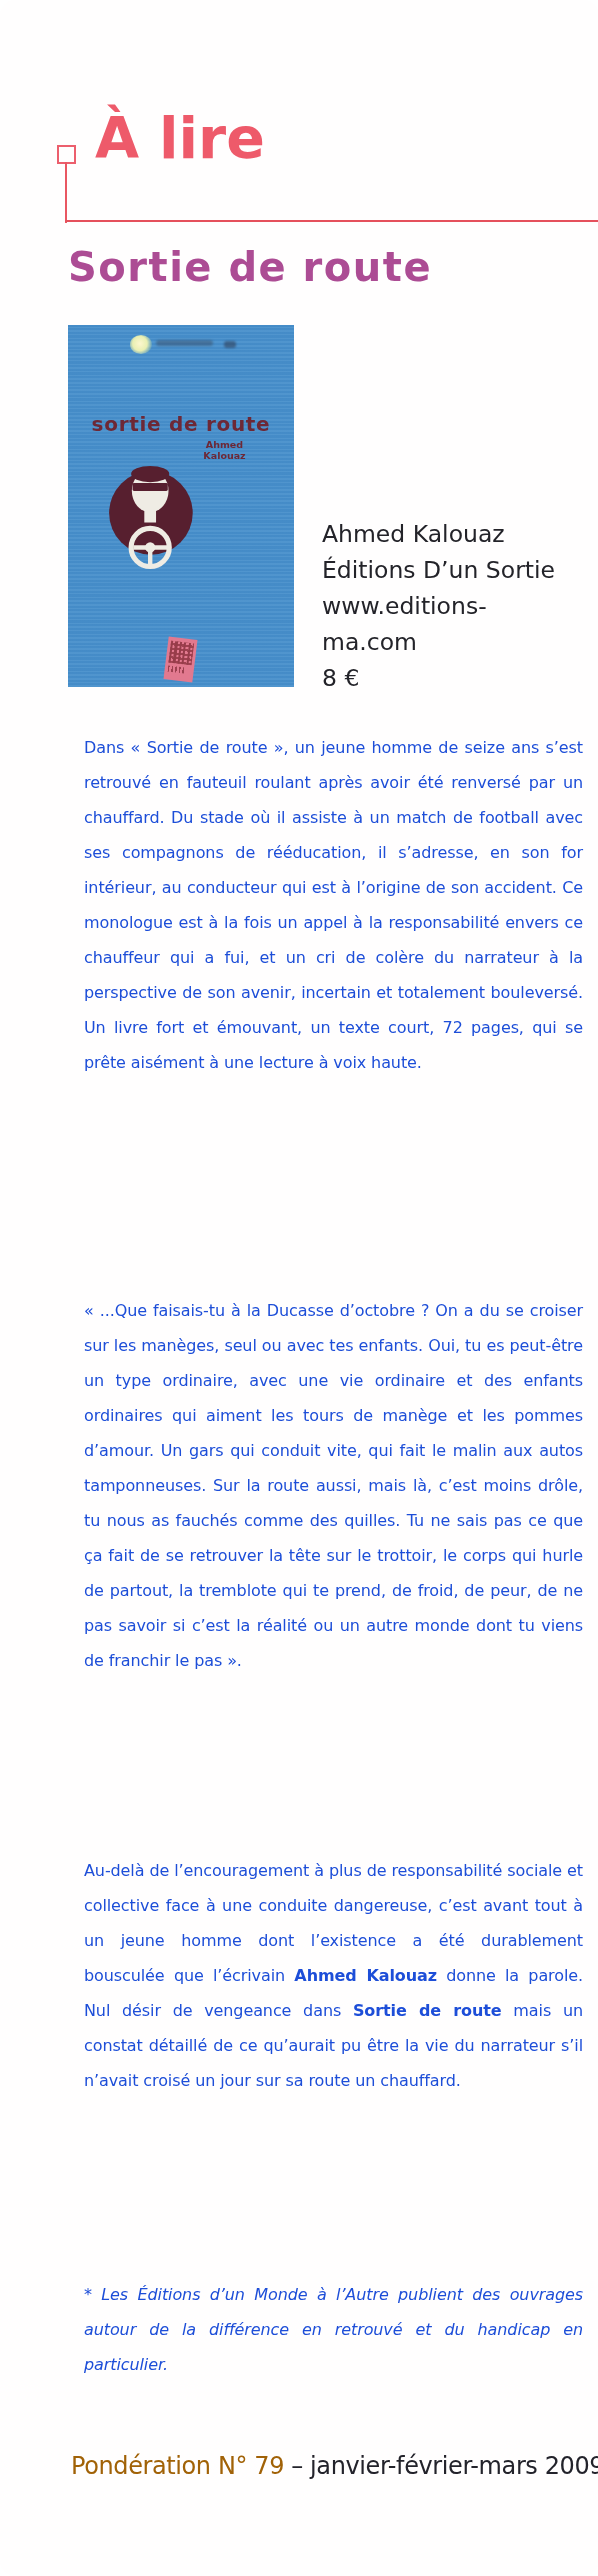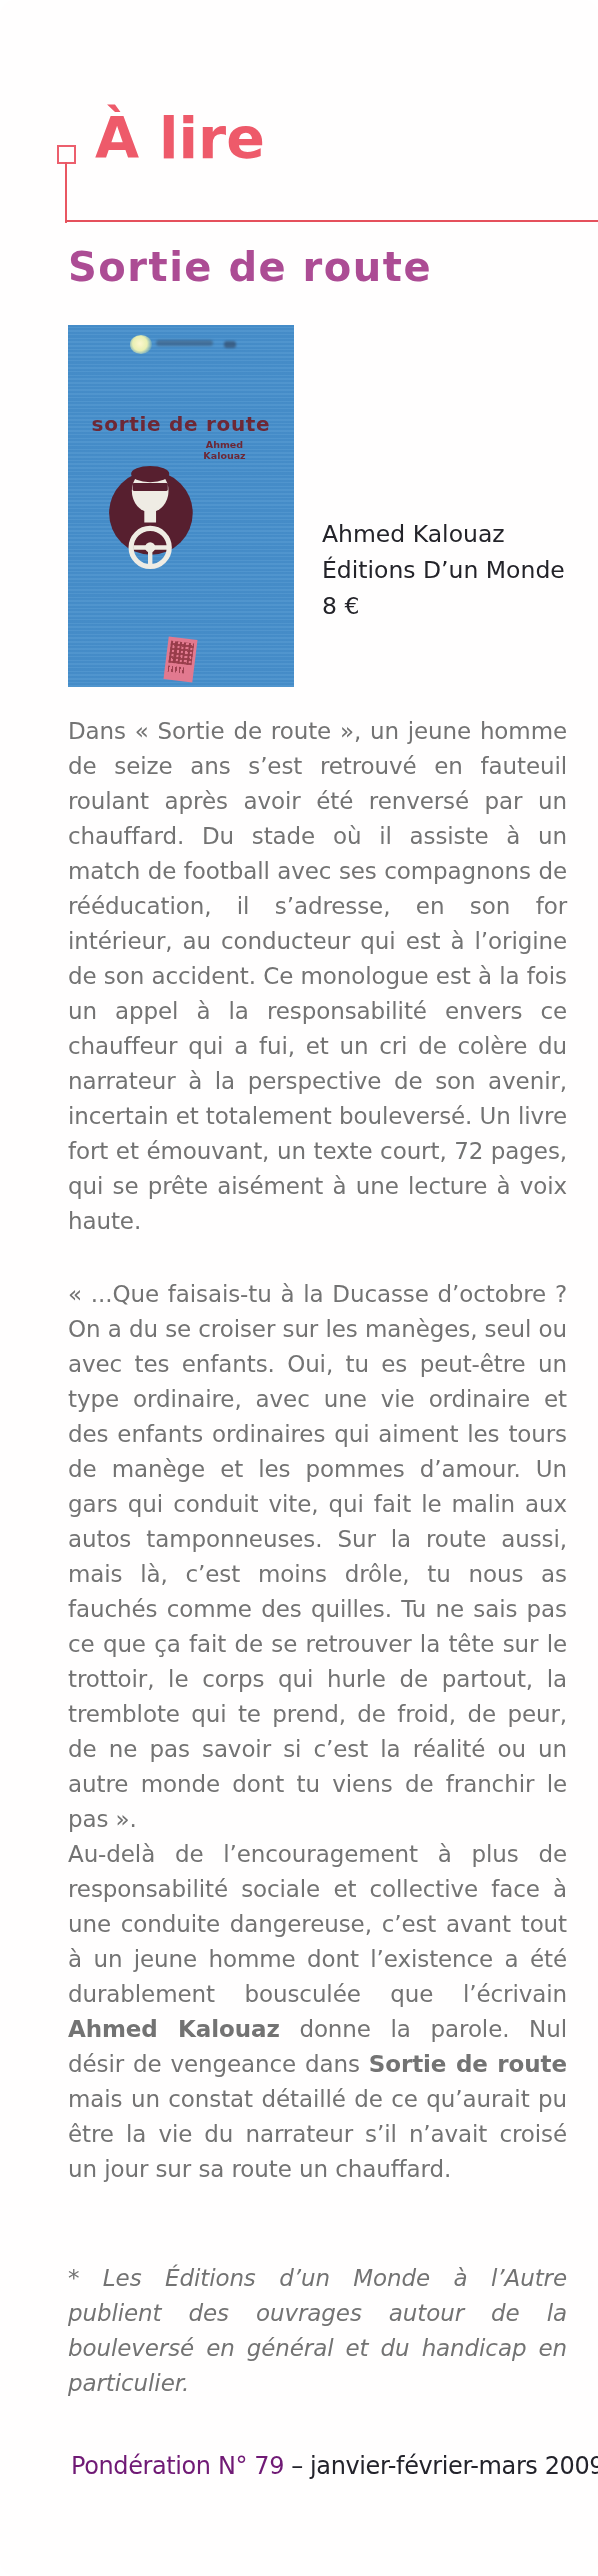--- a/index.html
+++ b/index.html
@@ -62,34 +62,34 @@
     background:repeating-linear-gradient(90deg,#7e2834 0 1.5px,rgba(0,0,0,0) 1.5px 3.7px);
     opacity:.7;
   }
   
   .book-info{
     position:absolute;left:322px;top:516px;width:253px;
     font-size:23.5px;line-height:36px;color:#232329;
   }
   
   .body-par{
-    position:absolute;left:68px;width:499px;margin:0;
-    font-size:23px;line-height:35px;color:#737373;text-align:justify;
+    position:absolute;left:68px;width:499px;margin:16px;
+    font-size:16px;line-height:35px;color:#1d4ed8;text-align:justify;
     letter-spacing:-0.1px;
   }
   .par1{top:714px;}
   .quote{top:1277px;}
   .par3{top:1837px;}
   .footnote{top:2261px;font-style:italic;}
   .b{font-weight:bold;}
   
   .footer{
     position:absolute;left:71px;top:2452px;font-size:24px;letter-spacing:-0.4px;white-space:nowrap;
   }
-  .footer-issue{color:#701a75;margin-top:34px;}
+  .footer-issue{color:#a16207;margin-top:34px;}
   .footer-date{color:#23232b;}
 </style>
 </head>
 <body>
 
 <div class="page">
 
   <div class="marker-square"></div>
   <div class="conn-v"></div>
   <div class="conn-h"></div>
@@ -115,27 +115,28 @@
       <circle cx="112" cy="303" r="7" fill="#efece4"></circle>
     </svg>
     <div class="stamp">
       <div class="stamp-ink"></div>
       <div class="stamp-ink2"></div>
     </div>
   </div>
 
   <div class="book-info">
     <div>Ahmed Kalouaz</div>
-    <div>Éditions D’un Monde</div>
+    <div>Éditions D’un Sortie</div>
+    <div>www.editions-ma.com</div>
     <div>8 €</div>
   </div>
 
   <p class="body-par par1">Dans « Sortie de route », un jeune homme de seize ans s’est retrouvé en fauteuil roulant après avoir été renversé par un chauffard. Du stade où il assiste à un match de football avec ses compagnons de rééducation, il s’adresse, en son for intérieur, au conducteur qui est à l’origine de son accident. Ce monologue est à la fois un appel à la responsabilité envers ce chauffeur qui a fui, et un cri de colère du narrateur à la perspective de son avenir, incertain et totalement bouleversé. Un livre fort et émouvant, un texte court, 72 pages, qui se prête aisément à une lecture à voix haute.</p>
   <p class="body-par quote">« ...Que faisais-tu à la Ducasse d’octobre ? On a du se croiser sur les manèges, seul ou avec tes enfants. Oui, tu es peut-être un type ordinaire, avec une vie ordinaire et des enfants ordinaires qui aiment les tours de manège et les pommes d’amour. Un gars qui conduit vite, qui fait le malin aux autos tamponneuses. Sur la route aussi, mais là, c’est moins drôle, tu nous as fauchés comme des quilles. Tu ne sais pas ce que ça fait de se retrouver la tête sur le trottoir, le corps qui hurle de partout, la tremblote qui te prend, de froid, de peur, de ne pas savoir si c’est la réalité ou un autre monde dont tu viens de franchir le pas ».</p>
   <p class="body-par par3"><span>Au-delà de l’encouragement à plus de responsabilité sociale et collective face à une conduite dangereuse, c’est avant tout à un jeune homme dont l’existence a été durablement bousculée que l’écrivain </span><span class="b">Ahmed Kalouaz</span><span> donne la parole. Nul désir de vengeance dans </span><span class="b">Sortie de route</span><span> mais un constat détaillé de ce qu’aurait pu être la vie du narrateur s’il n’avait croisé un jour sur sa route un chauffard.</span></p>
-  <p class="body-par footnote">* Les Éditions d’un Monde à l’Autre publient des ouvrages autour de la bouleversé en général et du handicap en particulier.</p>
+  <p class="body-par footnote">* Les Éditions d’un Monde à l’Autre publient des ouvrages autour de la différence en retrouvé et du handicap en particulier.</p>
 
   <div class="footer">
     <span class="footer-issue">Pondération N° 79 </span><span class="footer-date">– janvier-février-mars 2009</span>
   </div>
 
 </div>
 
 
 </body></html>

